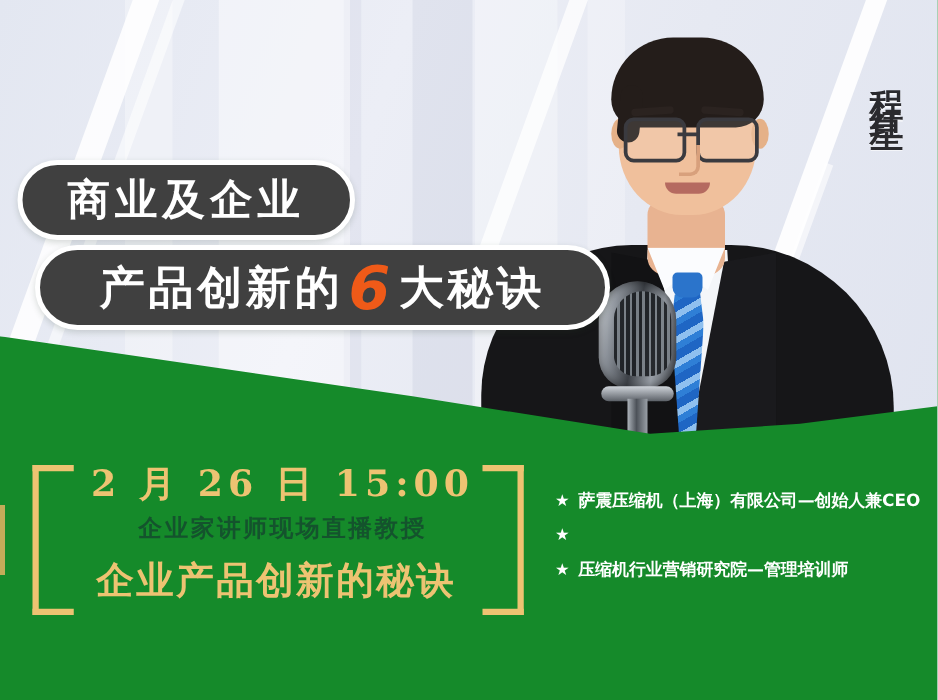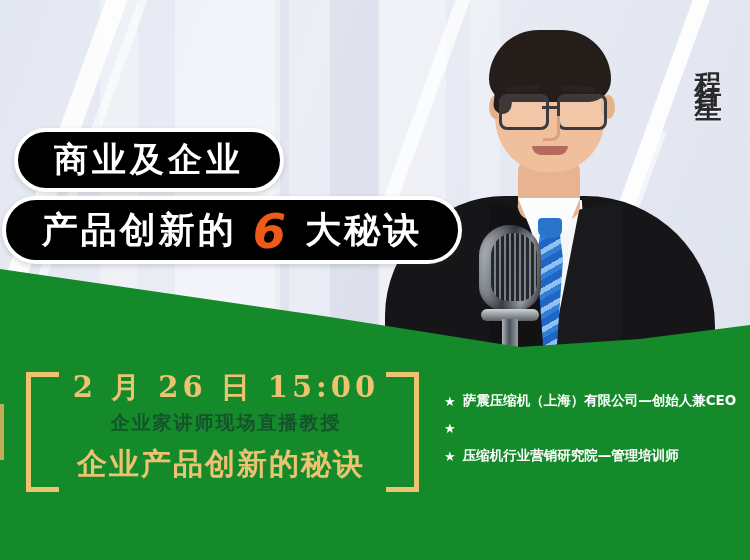--- a/index.html
+++ b/index.html
@@ -94,27 +94,27 @@
     position:absolute;right:24px;top:52px;width:44px;
     writing-mode:vertical-rl;text-orientation:upright;
     font-family:"DejaVu Serif","Liberation Serif",serif;
     font-size:27px;font-weight:700;letter-spacing:11px;color:#2a2a2e;
     text-shadow:0 1px 0 rgba(255,255,255,.6);
   }
 
   
   .badge{
     position:absolute;display:flex;align-items:center;justify-content:center;
-    background:#000000;color:#fff;border:4px solid #ffffff;border-radius:999px;
+    background:#404040;color:#fff;border:4px solid #ffffff;border-radius:999px;
     box-shadow:0 2px 5px rgba(40,60,40,.18);
     font-family:"DejaVu Sans","Liberation Sans",sans-serif;
     font-weight:700;letter-spacing:4px;white-space:nowrap;
   }
   .badge.b-one{left:14px;top:128px;width:262px;height:56px;font-size:34px;}
-  .badge.b-two{left:2px;top:196px;width:452px;height:60px;font-size:36px;letter-spacing:3px;gap:12px;}
+  .badge.b-two{left:28px;top:196px;width:452px;height:60px;font-size:36px;letter-spacing:3px;}
   .b-two .six{
     color:#ef5a18;font-size:48px;font-style:italic;font-weight:900;
     padding:0 4px;line-height:1;position:relative;top:1px;
   }
 
   
   .green-panel{
     position:absolute;left:0;top:255px;width:750px;height:305px;background:#158a2a;
     clip-path:polygon(0 14px, 330px 62px, 520px 92px, 640px 84px, 750px 70px, 750px 305px, 0 305px);
   }

